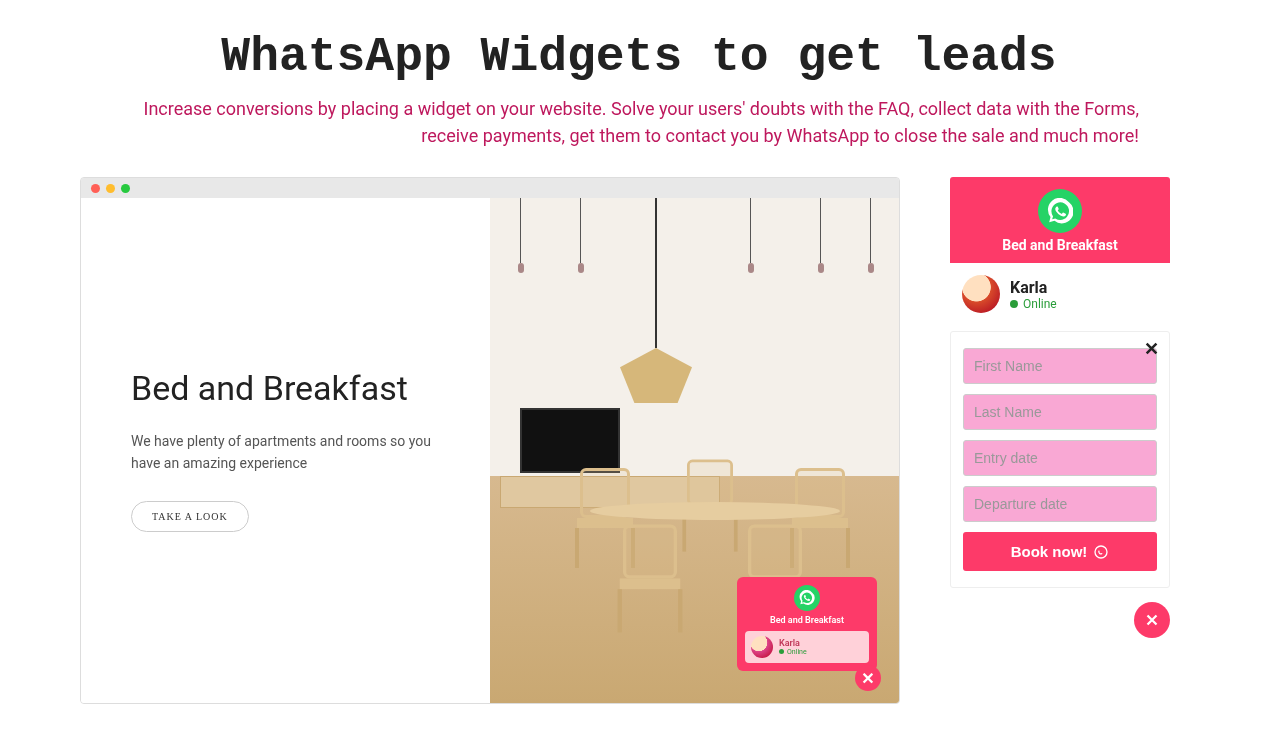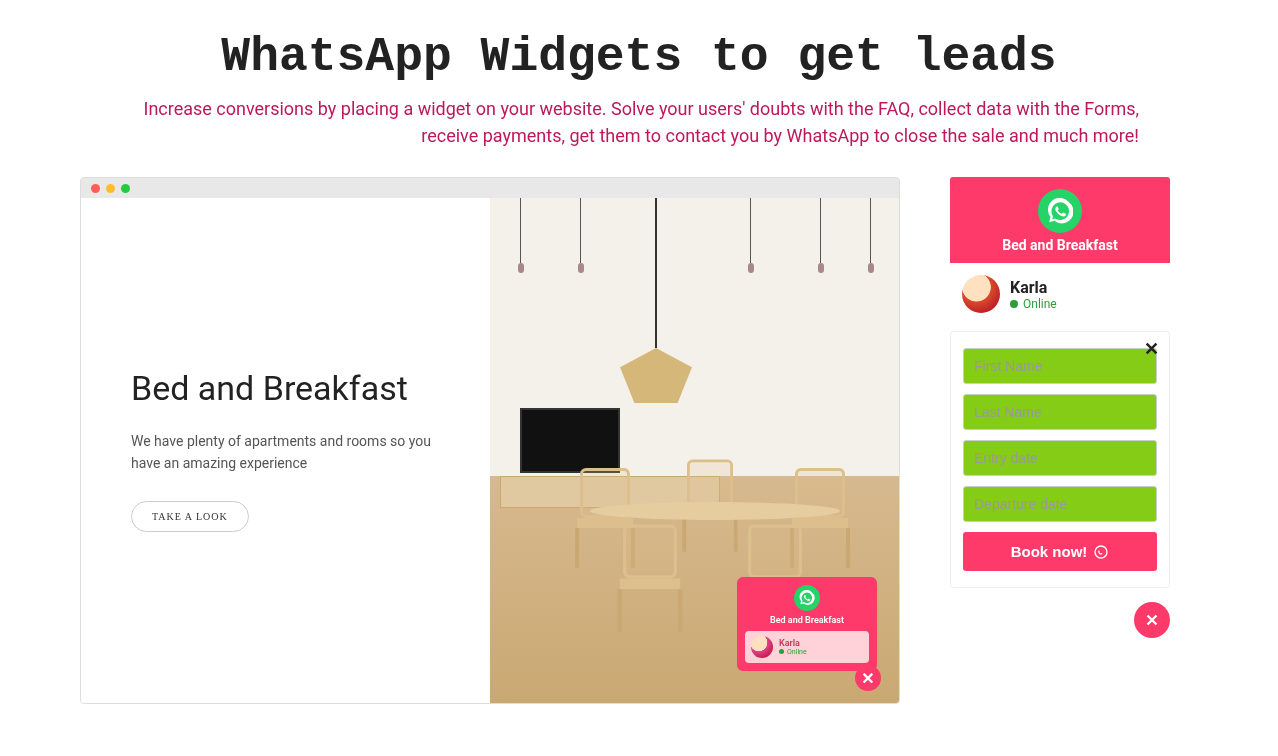--- a/index.html
+++ b/index.html
@@ -186,21 +186,21 @@
     position:absolute; right:10px; top:6px; font-size:18px; font-weight:700;
     cursor:pointer; color:#222;
   }
   .form-title {
     text-align:center; font-size:15px; font-weight:700; color:#222;
     margin-bottom:14px; padding: 0 16px;
   }
   .form-field {
     width:100%; border:1px solid #ccc; border-radius:3px;
     padding:9px 10px; font-size:14px; color:#333; margin-bottom:10px;
-    background:#84cc16;
+    background:#f9a8d4;
   }
   .form-field::placeholder { color:#999; }
   .book-btn {
     width:100%; background:#fd3a69; color:#fff; border:none;
     padding:11px 0; font-size:15px; font-weight:600; border-radius:3px;
     cursor:pointer; display:flex; align-items:center; justify-content:center; gap:6px;
   }
   .book-btn svg { width:16px; height:16px; }
 
   .big-close {

